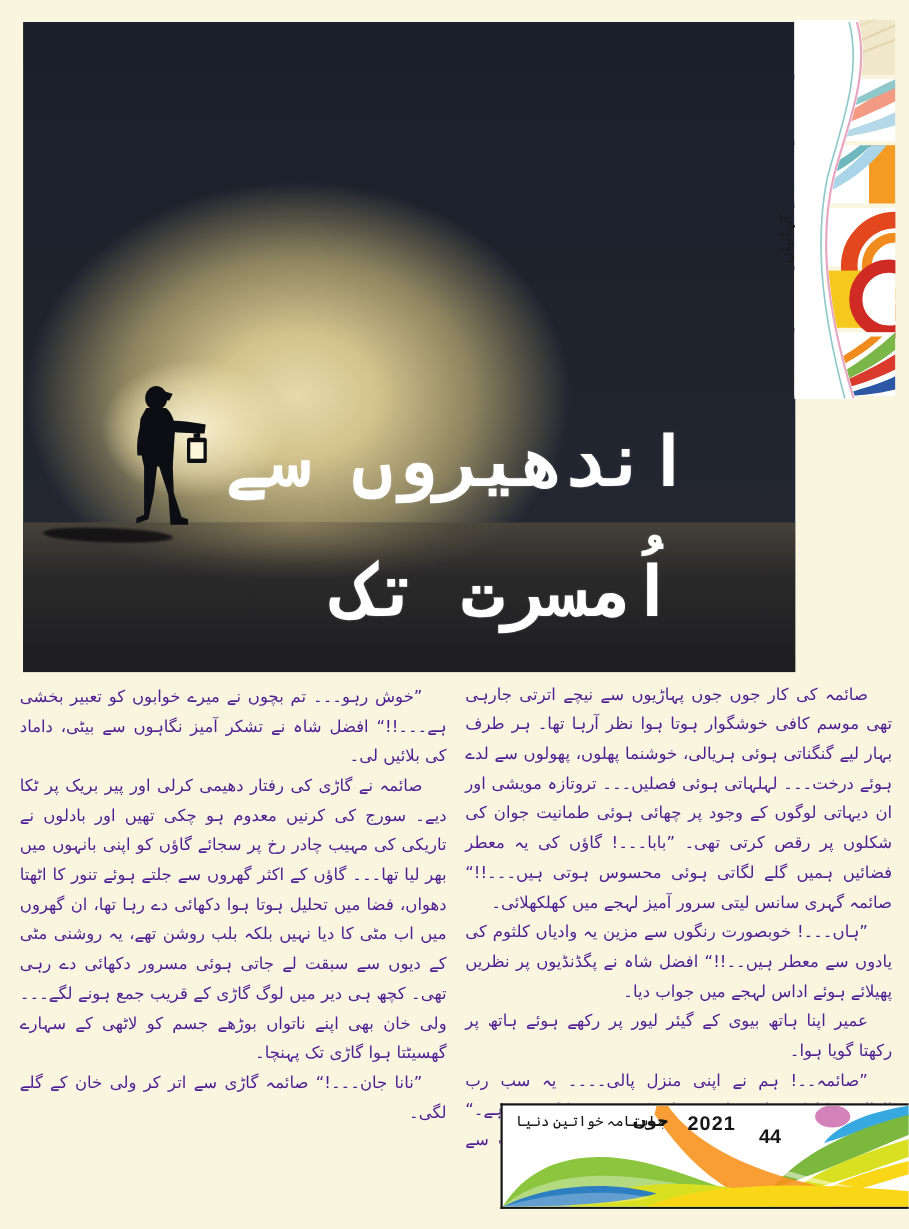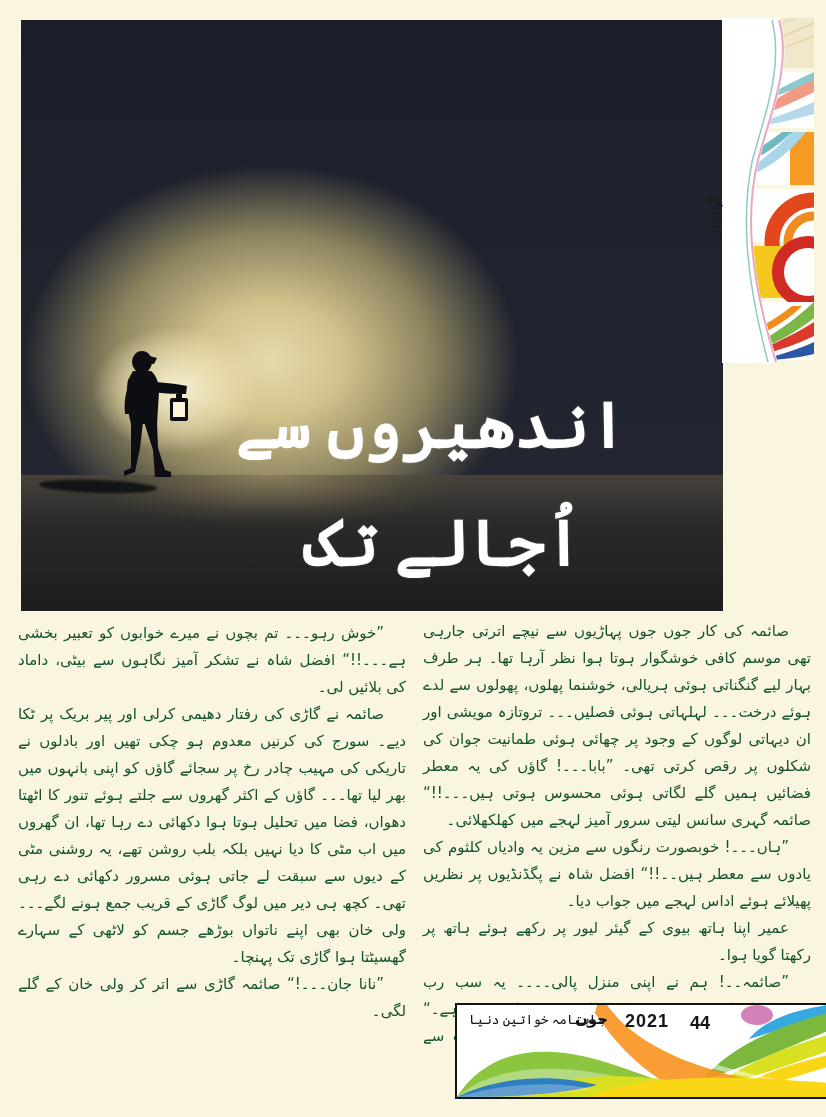--- a/index.html
+++ b/index.html
@@ -25,21 +25,21 @@
   }
   .person-shadow{
     position:absolute;left:18px;top:460px;width:118px;height:13px;
     background:rgba(6,6,10,0.75);border-radius:50%;
     transform:rotate(2deg);filter:blur(1px);
   }
   .person-svg{position:absolute;left:0;top:0;}
   
   .title-line{
     position:absolute;color:#ffffff;direction:rtl;
-    font-family:Liberation Serif, serif;
+    font-family:Liberation Mono, monospace;
     font-weight:bold;white-space:nowrap;letter-spacing:0;
     text-shadow:0 0 2px rgba(255,255,255,0.25);
   }
   .title-line1{right:96px;top:352px;font-size:64px;line-height:108px;}
   .title-line2{left:283px;top:468px;font-size:64px;line-height:112px;}
   .author{
     position:absolute;left:676px;top:106px;width:96px;
     color:#ffffff;font-size:13px;direction:rtl;text-align:right;
     font-family:"DejaVu Sans","Liberation Serif",serif;
   }
@@ -47,21 +47,21 @@
   .side-strip{position:absolute;left:722px;top:18px;width:92px;height:345px;}
   .section-vert{
     position:absolute;left:730px;top:170px;width:20px;height:70px;
     color:#1b1b1b;font-size:15px;direction:rtl;white-space:nowrap;
     transform:rotate(-90deg);transform-origin:center center;
     font-family:"DejaVu Sans","Liberation Serif",serif;
   }
   
   .col{
     position:absolute;width:388px;direction:rtl;text-align:justify;
-    color:#14532d;font-size:15px;line-height:27px;
+    color:#4c1d95;font-size:15px;line-height:27px;
     font-family:"DejaVu Sans","Liberation Serif",serif;
   }
   .col p{margin:0;text-indent:22px;}
   .col-right{left:423px;top:618px;height:386px;}
   .col-left{left:18px;top:620px;height:396px;}
   
   .footer-box{
     position:absolute;left:455px;top:1003px;width:371px;height:92px;
     background:#ffffff;
     border-top:2px solid #141414;border-left:2px solid #141414;border-bottom:2px solid #141414;
@@ -78,21 +78,21 @@
   }
   .footer-month{
     position:absolute;left:118px;top:0px;font-size:15px;direction:rtl;
     font-family:"DejaVu Sans","Liberation Serif",serif;font-weight:bold;text-align:right;
   }
   .footer-year{
     position:absolute;left:168px;top:1px;font-size:18px;font-weight:bold;
     font-family:"Liberation Sans",sans-serif;letter-spacing:1px;
   }
   .footer-page{
-    position:absolute;left:233px;top:3px;font-size:18px;font-weight:bold;
+    position:absolute;left:233px;top:13px;font-size:18px;font-weight:bold;
     font-family:"Liberation Sans",sans-serif;
   }
 </style>
 </head>
 <body>
 
 <div class="photo">
   <div class="ground"></div>
   <div class="person-shadow"></div>
   <svg class="person-svg" width="702" height="591" viewBox="0 0 702 591">
@@ -109,21 +109,21 @@
     <path d="M160 370 L158 380" stroke="#0c0e13" stroke-width="2" fill="none"></path>
     <rect x="149" y="378" width="18" height="23" rx="2" fill="#0c0e13"></rect>
     <rect x="152" y="382" width="12" height="15" fill="#fdf6d8"></rect>
     <rect x="155" y="374" width="6" height="4" fill="#0c0e13"></rect>
 
     <path d="M110 402 L122 402 L119 428 L114 452 L103 456 L103 451 L110 448 Z" fill="#0c0e13"></path>
     <path d="M123 402 L136 402 L137 428 L144 450 L150 452 L150 457 L134 457 L132 430 Z" fill="#0c0e13"></path>
   </svg>
 
   <div class="title-line title-line1">اندھیروں سے</div>
-  <div class="title-line title-line2">اُجالے تک</div>
+  <div class="title-line title-line2">اُمسرت تک</div>
   <div class="author">ناہید طاہر</div>
 </div>
 
 <svg class="side-strip" width="92" height="345" viewBox="0 0 92 345">
 
   <rect x="0" y="0" width="92" height="50" fill="#f1e8cc"></rect>
   <path d="M0 45 L92 5" stroke="#e3d7ae" stroke-width="2" fill="none"></path>
   <path d="M0 30 L92 -8" stroke="#e8deba" stroke-width="2" fill="none"></path>
   <path d="M10 50 L92 18" stroke="#e3d7ae" stroke-width="2" fill="none"></path>
 

